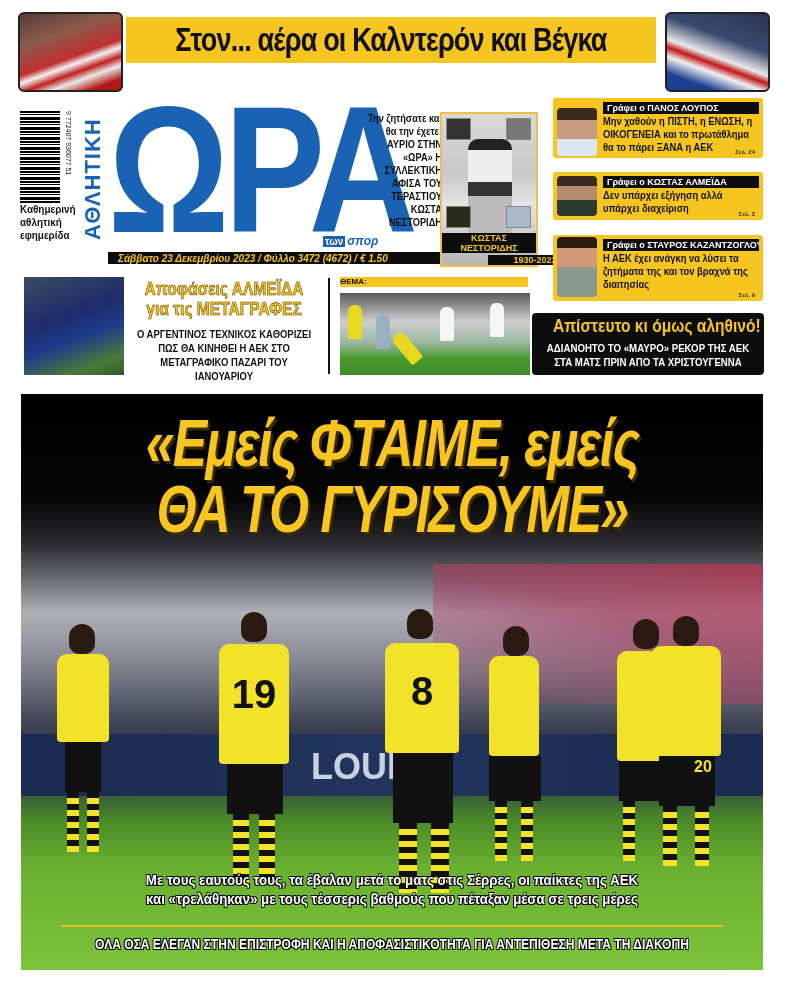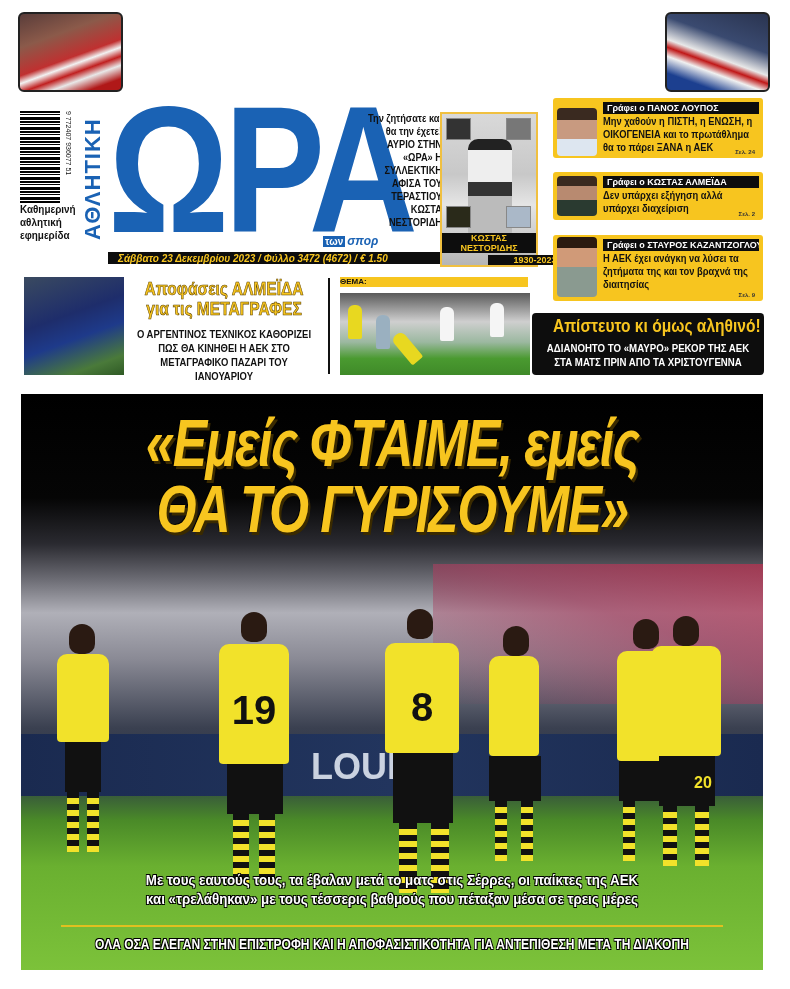--- a/index.html
+++ b/index.html
@@ -67,30 +67,33 @@
     background: linear-gradient(180deg, #000 0%, #050505 18%, #2a2a30 26%, #6a6a72 32%, #b0b0b8 38%, #8a8a95 46%, #3a4050 58%, #2a3548 66%, #4a8a28 74%, #6ab030 82%, #7cc23a 100%); }
   .stands-red { position: absolute; right: 0; top: 170px; width: 330px; height: 140px; background: linear-gradient(200deg, #c03050 0%, #a84060 40%, rgba(160,60,90,0.0) 100%); opacity: 0.7; }
   .ad-board { position: absolute; left: 0; top: 340px; width: 742px; height: 62px; background: linear-gradient(90deg, #1a2a50, #22355e, #1a2a50); }
   .ad-text { position: absolute; top: 352px; color: #e8eef8; font-size: 36px; font-weight: bold; opacity: 0.85; }
   .headline { position: absolute; left: 0; top: 16px; width: 742px; text-align: center; font-size: 66px; font-weight: bold; font-style: italic; color: #f7c51f; line-height: 66px; letter-spacing: -2px; text-shadow: 3px 3px 0 #3a2a00, -1px -1px 0 #000; transform: scaleX(0.78); transform-origin: center top; }
   .player { position: absolute; }
   .p-head { position: absolute; width: 26px; height: 30px; background: #2a1a12; border-radius: 13px 13px 10px 10px; }
   .p-shirt { position: absolute; background: #f2e22a; border-radius: 10px 10px 4px 4px; }
   .p-shorts { position: absolute; background: #111; }
   .p-sock { position: absolute; width: 12px; background: repeating-linear-gradient(180deg, #111 0 6px, #f2e22a 6px 12px); }
-  .p-num { position: absolute; color: #111; font-weight: bold; text-align: center; margin-top: 16px; }
+  .p-num { position: absolute; color: #111; font-weight: bold; text-align: center; }
   .caption { position: absolute; left: 0; top: 476px; width: 742px; text-align: center; font-size: 15.5px; font-weight: bold; color: #fff; line-height: 19px; text-shadow: 1px 1px 0 #000, -1px 1px 0 #000, 1px -1px 0 #000, -1px -1px 0 #000; transform: scaleX(0.86); }
   .cap-line { position: absolute; left: 40px; top: 531px; width: 662px; height: 2px; background: #e0c020; }
   .bottom-line { position: absolute; left: 0; top: 542px; width: 742px; text-align: center; font-size: 14px; font-weight: bold; color: #fff; text-shadow: 1px 1px 0 #000, -1px 1px 0 #000, 1px -1px 0 #000, -1px -1px 0 #000; transform: scaleX(0.86); white-space: nowrap; }
 </style>
 </head>
 <body>
 
 <div id="top-banner" class="abs">
   <div class="photo-box photo-left"></div>
+  <div class="banner-yellow">
+    <span class="banner-title">Στον... αέρα οι Καλντερόν και Βέγκα</span>
+  </div>
   <div class="photo-box photo-right"></div>
 </div>
 
 <div id="masthead" class="abs">
   <div class="barcode"></div>
   <div class="barcode-num">9 772407 936077 51</div>
   <div class="tagline">Καθημερινή αθλητική εφημερίδα</div>
   <div class="athlitiki">ΑΘΛΗΤΙΚΗ</div>
   <div class="logo">ΩΡΑ</div>
   <div class="ton-spor">

